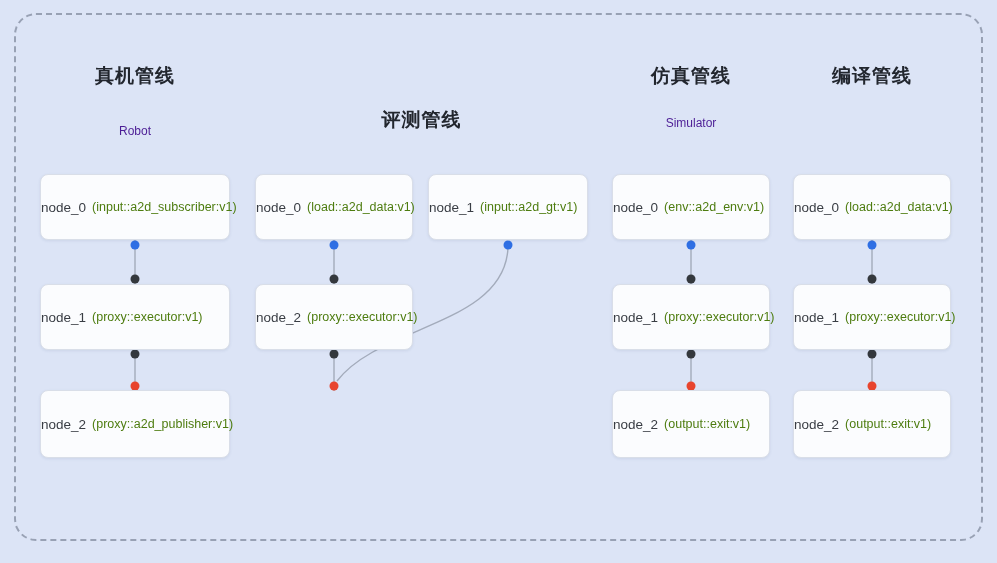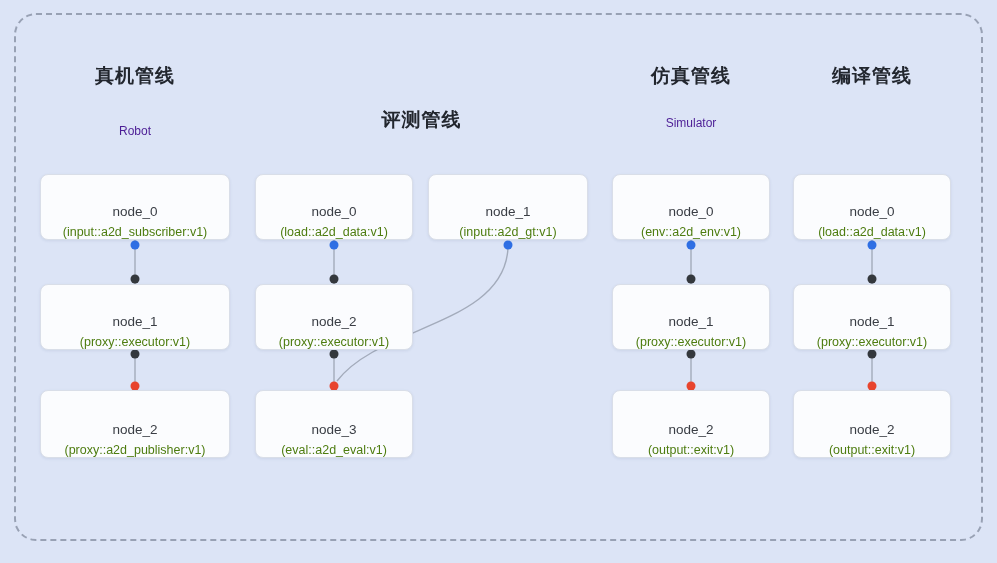--- a/index.html
+++ b/index.html
@@ -33,23 +33,23 @@
     color: #4c1d95;
   }
   .node {
     position: absolute;
     height: 66px;
     background: #fbfcfe;
     border: 1px solid #d9dee8;
     border-radius: 8px;
     box-shadow: 0 1px 3px rgba(60,80,120,0.10);
     display: flex;
-    flex-direction: column;
+    flex-direction: row;
     align-items: center;
-    justify-content: flex-end;
+    justify-content: flex-start;
     gap: 6px;
     box-sizing: border-box;
   }
   .node-name { font-size: 13.5px; color: #393d44; }
   .node-type { font-size: 12.5px; color: #4d7c0f; }
   svg.edges {
     position: absolute;
     left: 0; top: 0;
     pointer-events: none;
   }
@@ -126,24 +126,20 @@
     <div class="node-type">(load::a2d_data:v1)</div>
   </div>
   <div class="node" style="left:428px; top:174px; width:160px;">
     <div class="node-name">node_1</div>
     <div class="node-type">(input::a2d_gt:v1)</div>
   </div>
   <div class="node" style="left:255px; top:284px; width:158px;">
     <div class="node-name">node_2</div>
     <div class="node-type">(proxy::executor:v1)</div>
   </div>
-  <div class="node" style="left:255px; top:390px; width:158px; height:68px;">
-    <div class="node-name">node_3</div>
-    <div class="node-type">(eval::a2d_eval:v1)</div>
-  </div>
 
   <div class="node" style="left:612px; top:174px; width:158px;">
     <div class="node-name">node_0</div>
     <div class="node-type">(env::a2d_env:v1)</div>
   </div>
   <div class="node" style="left:612px; top:284px; width:158px;">
     <div class="node-name">node_1</div>
     <div class="node-type">(proxy::executor:v1)</div>
   </div>
   <div class="node" style="left:612px; top:390px; width:158px; height:68px;">

